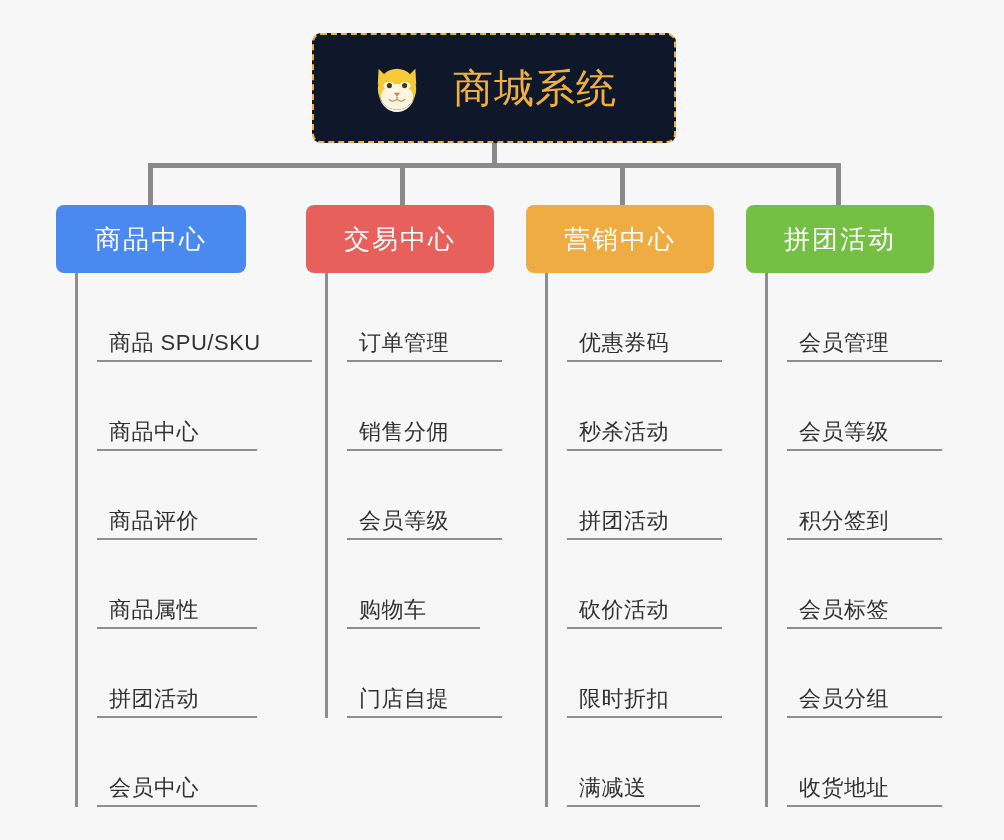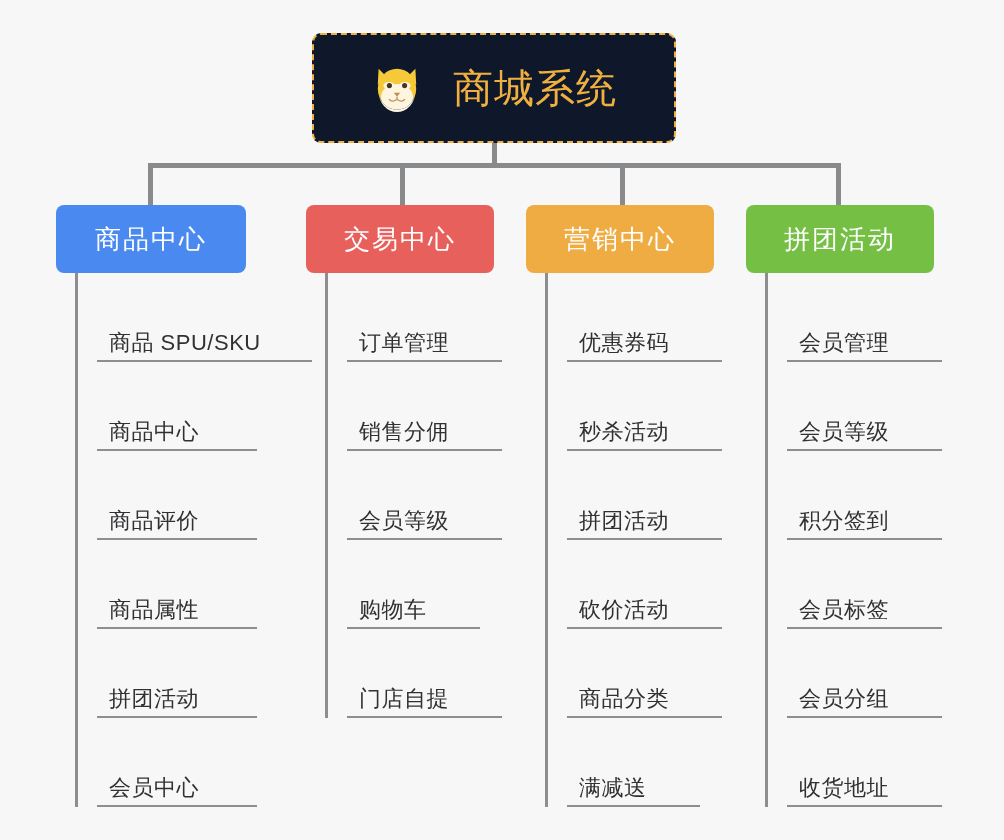--- a/index.html
+++ b/index.html
@@ -248,21 +248,21 @@
       </div>
       <div class="leaf">
         <span class="leaf-label">拼团活动</span>
         <span class="leaf-underline" style="width:155px"></span>
       </div>
       <div class="leaf">
         <span class="leaf-label">砍价活动</span>
         <span class="leaf-underline" style="width:155px"></span>
       </div>
       <div class="leaf">
-        <span class="leaf-label">商品分类</span>
+        <span class="leaf-label">限时折扣</span>
         <span class="leaf-underline" style="width:155px"></span>
       </div>
       <div class="leaf">
         <span class="leaf-label">满减送</span>
         <span class="leaf-underline" style="width:133px"></span>
       </div>
     </div>
   </div>
 
   <div class="column col-4">

